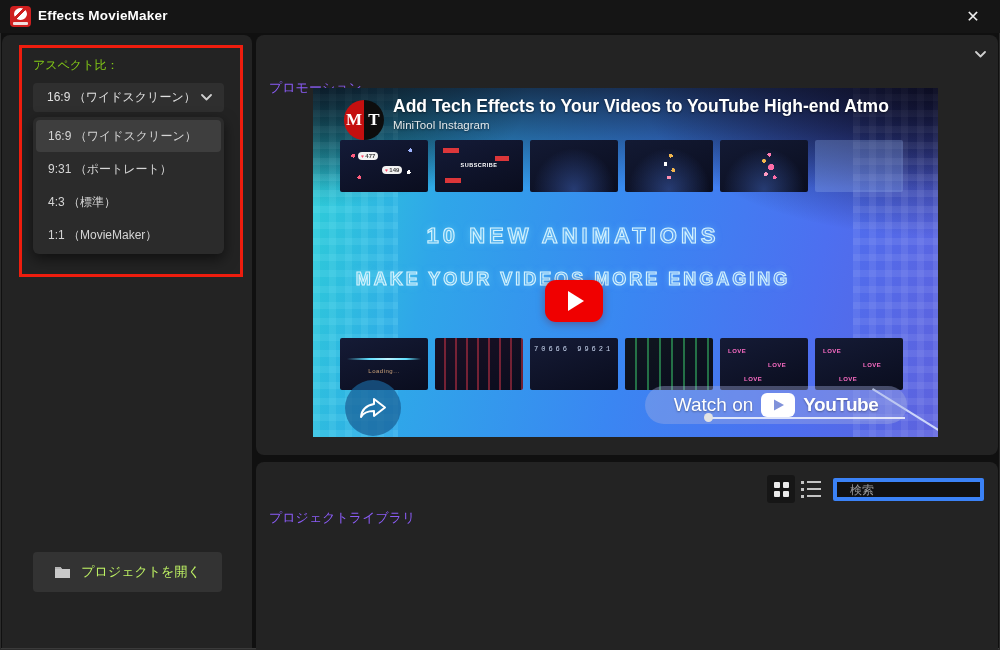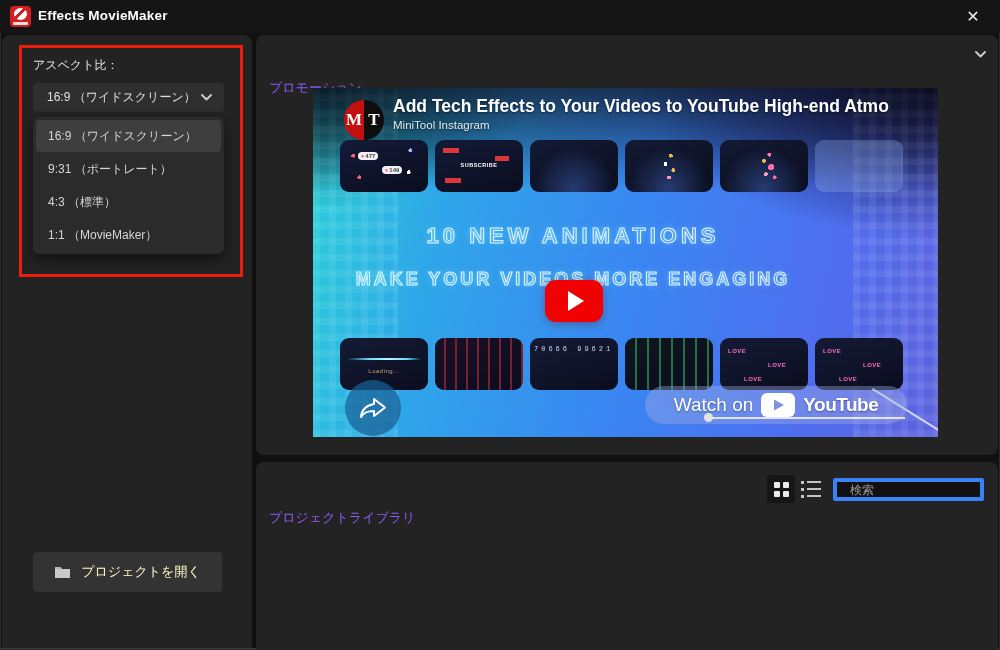--- a/index.html
+++ b/index.html
@@ -19,32 +19,32 @@
   .app-title{position:absolute;left:38px;top:8px;font-size:13.5px;font-weight:bold;color:#ffffff;letter-spacing:.2px;}
   .close-btn{position:absolute;right:8px;top:0;width:38px;height:33px;display:flex;align-items:center;justify-content:center;
     color:#ececec;font-size:16px;cursor:pointer;}
   
   .panel{position:absolute;background:#232323;border-radius:8px;}
   .sidebar{left:2px;top:35px;width:250px;height:613px;border-bottom-left-radius:0;border-bottom-right-radius:0;}
   .promo{left:256px;top:35px;width:742px;height:420px;}
   .library{left:256px;top:462px;width:742px;height:188px;border-bottom-left-radius:0;border-bottom-right-radius:0;}
   .panel-title{font-size:13px;color:#8b5cf6;margin-top:28px;}
   
-  .aspect-label{position:absolute;left:31px;top:22px;font-size:12px;color:#e5e5e5;}
+  .aspect-label{position:absolute;left:31px;top:22px;font-size:12px;color:#84cc16;}
   .aspect-select{position:absolute;left:31px;top:48px;width:191px;height:29px;background:#2f2f2f;border-radius:4px;
     display:flex;align-items:center;cursor:pointer;box-sizing:border-box;padding:0 12px 0 14px;}
   .aspect-select .val{font-size:12px;color:#e0e0e0;flex:1;}
   .dropdown{position:absolute;left:31px;top:82px;width:191px;background:#2b2b2b;border-radius:6px;
     box-shadow:0 5px 14px rgba(0,0,0,.55);padding:2px 0;}
   .option{height:32px;margin:1px 3px;display:flex;align-items:center;padding-left:12px;border-radius:4px;
     font-size:12px;color:#d5d5d5;cursor:pointer;}
   .option.selected{background:#3e3e3e;}
   .open-project{position:absolute;left:31px;top:517px;width:189px;height:40px;background:#333333;border-radius:4px;
     display:flex;align-items:center;justify-content:center;gap:10px;cursor:pointer;}
-  .open-project span{font-size:13px;color:#fef9c3;}
+  .open-project span{font-size:13px;color:#bef264;}
   
   .annotation{position:absolute;left:19px;top:45px;width:218px;height:226px;border:3px solid #ee1d0e;z-index:50;pointer-events:none;}
   
   .promo-title{position:absolute;left:13px;top:16px;}
   .hide-link{position:absolute;right:12px;top:16px;display:flex;align-items:center;gap:7px;cursor:pointer;}
   .hide-link .txt{font-size:12px;color:#d8d8d8;border-bottom:1px solid #cfcfcf;padding-bottom:2px;}
   
   .video{position:absolute;left:57px;top:53px;width:625px;height:349px;overflow:hidden;cursor:pointer;
     background:linear-gradient(102deg,#2ed2d6 0%,#2fa6e9 22%,#3a86f2 52%,#4d6ff0 78%,#5e62dd 100%);}
   .video .corner-tr{position:absolute;right:0;top:0;width:300px;height:150px;
@@ -64,21 +64,21 @@
   .yt-avatar .half{width:50%;height:100%;display:flex;align-items:center;justify-content:center;
     font-family:"Liberation Serif","DejaVu Serif",serif;font-size:17px;font-weight:bold;color:#fff;}
   .yt-avatar .l{background:#c40f0f;}
   .yt-avatar .r{background:#0d0d0d;}
   .yt-title{position:absolute;left:80px;top:8px;width:545px;white-space:nowrap;overflow:hidden;
     font-size:17.5px;font-weight:bold;color:#ffffff;text-shadow:0 1px 2px rgba(0,0,0,.5);z-index:6;}
   .yt-channel{position:absolute;left:80px;top:31px;font-size:11.5px;color:rgba(255,255,255,.88);
     text-shadow:0 1px 2px rgba(0,0,0,.5);z-index:6;}
   .thumb-row{position:absolute;left:0;width:100%;height:52px;z-index:4;}
   .row-top{top:52px;} .row-bottom{top:250px;}
-  .thumb{position:absolute;top:0;width:88px;height:52px;border-radius:9px;overflow:hidden;
+  .thumb{position:absolute;top:0;width:88px;height:52px;border-radius:2px;overflow:hidden;
     background:linear-gradient(160deg,#151b36,#0a0d1e);}
   .thumb.faded{background:rgba(150,180,240,.30);}
   .thumb.globe,.thumb.globe-dots,.thumb.globe-pink{
     background:radial-gradient(circle at 50% 95%,rgba(60,95,180,.55),transparent 62%),linear-gradient(160deg,#131a34,#0a0d1e);}
   .thumb.globe-dots{background-image:
     radial-gradient(circle 2px at 52% 30%,#f2b64e 98%,transparent),
     radial-gradient(circle 2px at 46% 46%,#ffffff 98%,transparent),
     radial-gradient(circle 2px at 55% 58%,#f2b64e 98%,transparent),
     radial-gradient(circle 2px at 50% 72%,#ff8fb0 98%,transparent),
     radial-gradient(circle at 50% 95%,rgba(60,95,180,.55),transparent 62%),

